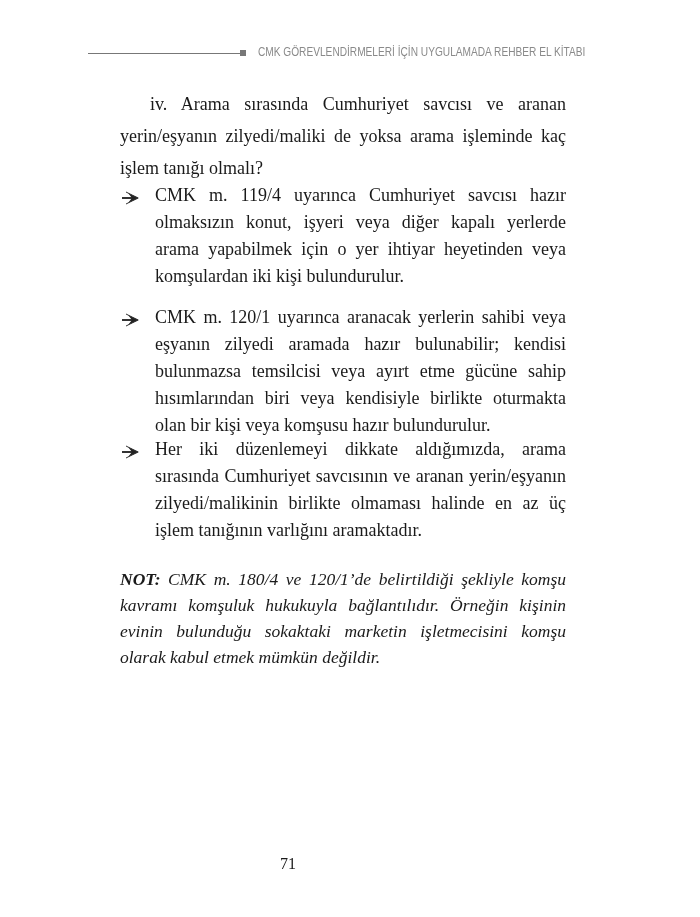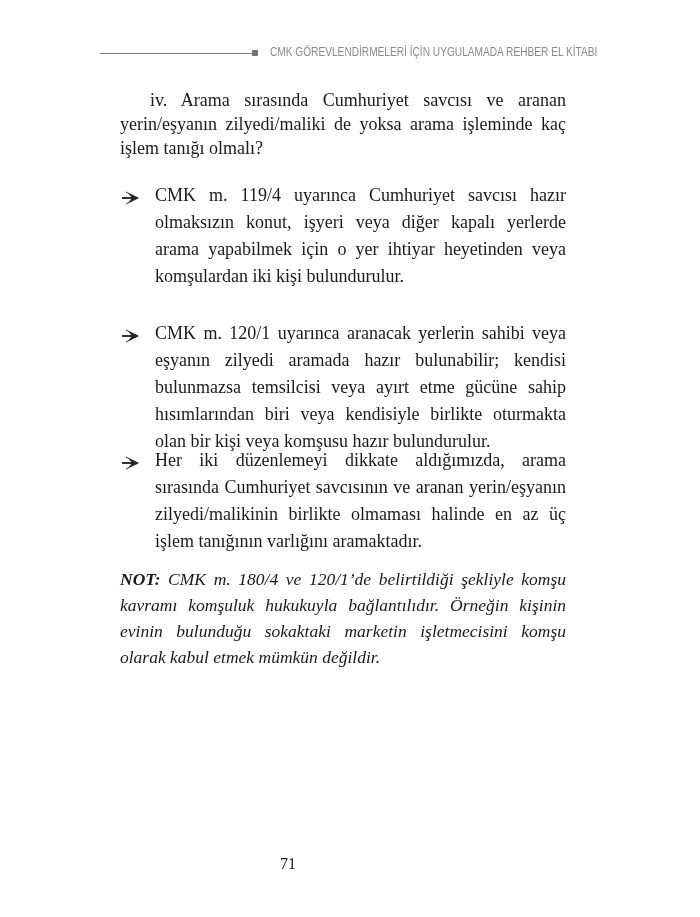--- a/index.html
+++ b/index.html
@@ -1,32 +1,32 @@
 <!DOCTYPE html>
 <html><head>
 <meta charset="utf-8">
 <style>
   html, body { margin: 0; padding: 0; background: #ffffff; }
   body { width: 700px; height: 917px; position: relative; overflow: hidden;
          font-family: "Liberation Serif", "DejaVu Serif", serif; color: #1a1a1a; }
-  .header { position: absolute; top: 44px; left: 100px; width: 480px; height: 20px; }
+  .header { position: absolute; top: 44px; left: 88px; width: 480px; height: 20px; }
   .header-rule { position: absolute; left: 0; top: 9px; width: 152px; height: 1px; background: #777; }
   .header-square { position: absolute; left: 152px; top: 6px; width: 6px; height: 6px; background: #777; }
   .header-title { position: absolute; left: 170px; top: 0; white-space: nowrap;
                   font-family: "Liberation Sans", "DejaVu Sans", sans-serif; font-size: 13px;
                   color: #8a8a8a; letter-spacing: 0px; transform: scaleX(0.78); transform-origin: left center; }
-  .para { position: absolute; left: 120px; width: 446px; font-size: 18px; line-height: 24px;
+  .para { position: absolute; left: 120px; width: 446px; font-size: 18px; line-height: 32px;
           text-align: justify; }
   .question { top: 88px; text-indent: 30px; }
   .bullet { position: absolute; left: 120px; width: 446px; font-size: 18px; line-height: 27px; }
   .bullet .arrow { position: absolute; left: 0; top: 5px; width: 22px; height: 16px; }
   .bullet .btext { margin-left: 35px; text-align: justify; text-align-last: left; }
   .b1 { top: 182px; }
-  .b2 { top: 320px; }
-  .b3 { top: 447px; }
+  .b2 { top: 304px; }
+  .b3 { top: 436px; }
   .note { top: 566px; font-style: italic; font-size: 17.5px; line-height: 26px; }
   .note b { font-weight: bold; font-style: italic; }
   .page-number { position: absolute; top: 855px; left: 0; width: 576px; text-align: center;
                  font-size: 16px; padding-left: 0px; }
   .q-text { text-align-last: left; }
 </style>
 </head>
 <body>
 
 <div class="header">

